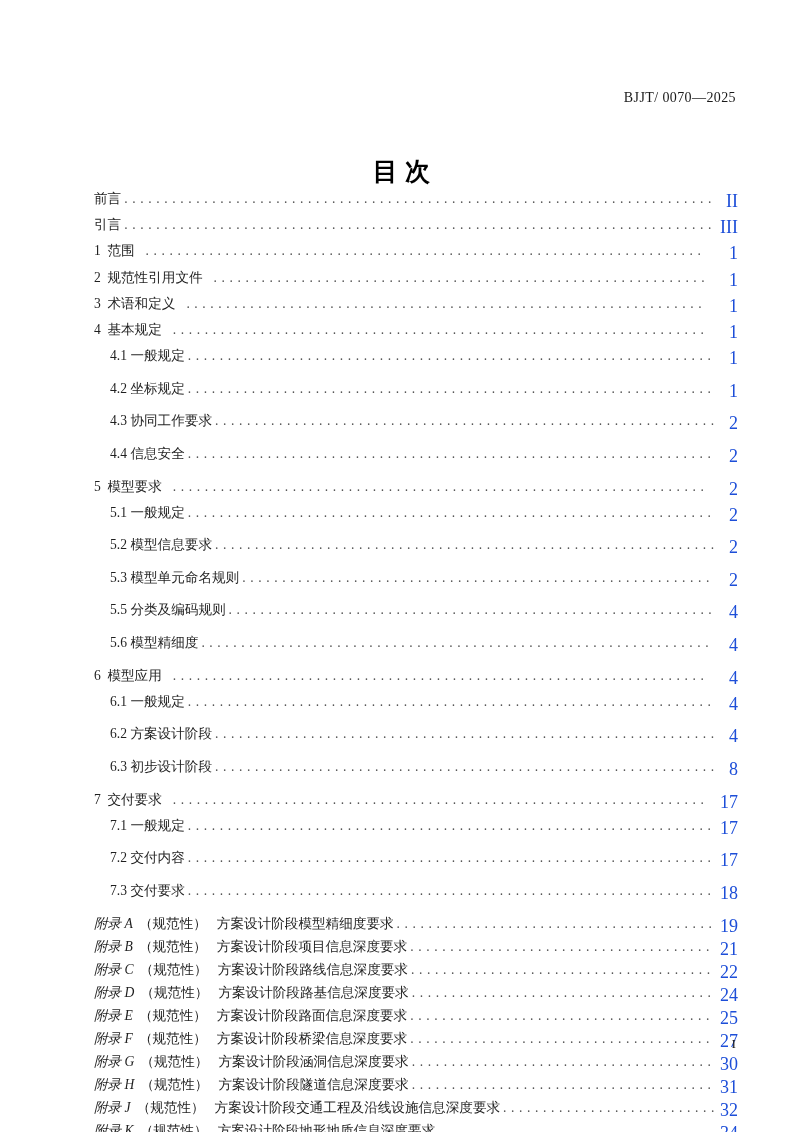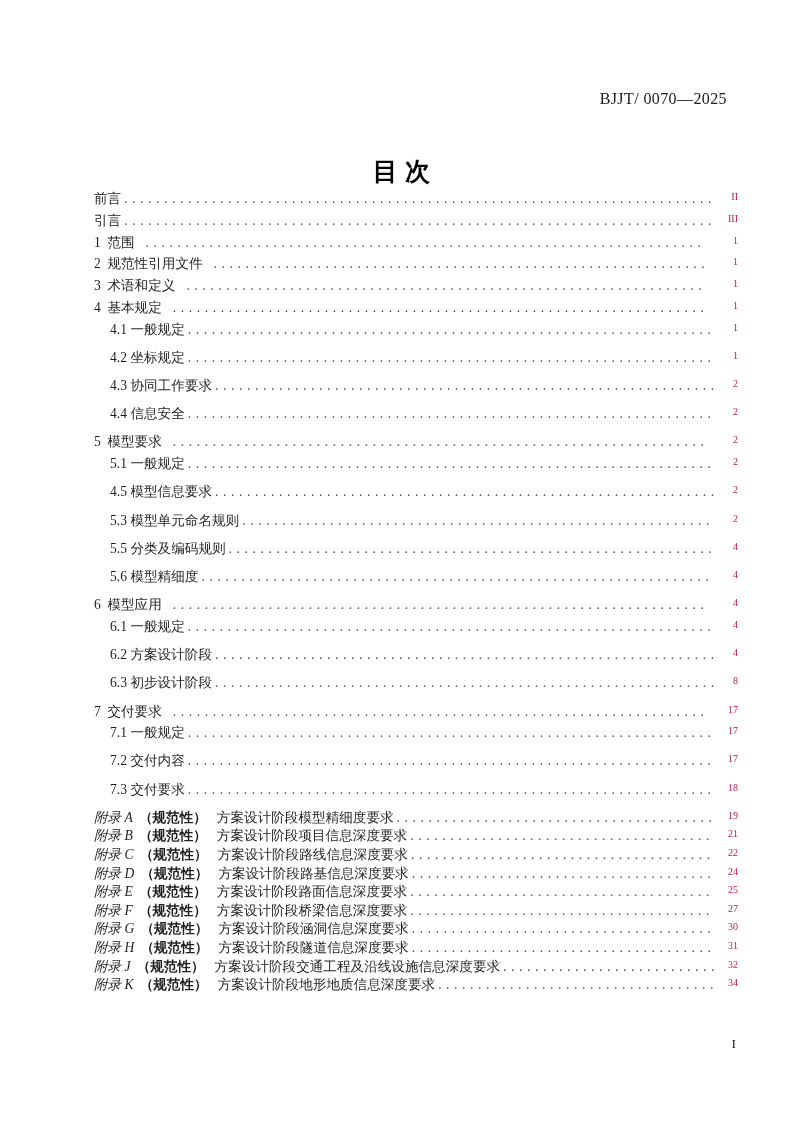--- a/index.html
+++ b/index.html
@@ -18,22 +18,22 @@
 
   .page {
     position: absolute;
     inset: 0;
   }
 
   
   .doc-header {
     position: absolute;
     top: 90px;
-    right: 73px;
-    font-size: 16px;
+    right: 64px;
+    font-size: 14px;
     letter-spacing: 0.4px;
     color: #1a1a1a;
     white-space: pre;
     text-align: right;
   }
 
   
   .toc-title {
     position: absolute;
     top: 155px;
@@ -76,21 +76,21 @@
     padding-right: 2px;
   }
 
   .num {
     display: inline-block;
     min-width: 10px;
   }
 
   
   .appx-id   { display: inline-block; font-style: italic; }
-  .appx-kind { display: inline-block; padding-left: 6px; font-weight: bold; }
+  .appx-kind { display: inline-block; padding-left: 6px; }
   .appx-name { display: inline-block; padding-left: 10px; }
 
   .leader {
     flex: 1 1 auto;
     overflow: hidden;
     height: 1em;
     position: relative;
     margin: 0 1px;
   }
   .leader::before {
@@ -102,22 +102,22 @@
     letter-spacing: 0.6px;
     font-size: 13.6px;
     color: #555;
   }
 
   .pageno {
     flex: 0 0 auto;
     text-align: right;
     min-width: 20px;
     padding-left: 3px;
-    font-size: 10px;
-    color: #be185d;
+    font-size: 18px;
+    color: #1d4ed8;
   }
 
   
   .doc-footer {
     position: absolute;
     top: 1036px;
     right: 64px;
     font-size: 13.5px;
     color: #1a1a1a;
   }
@@ -186,21 +186,21 @@
         <span class="label"><span class="num">5</span>&nbsp;<span>模型要求</span></span>
         <span class="leader"></span>
         <span class="pageno">2</span>
       </div>
       <div class="toc-entry lvl2">
         <span class="label"><span class="num">5.1</span>&nbsp;<span>一般规定</span></span>
         <span class="leader"></span>
         <span class="pageno">2</span>
       </div>
       <div class="toc-entry lvl2">
-        <span class="label"><span class="num">4.5</span>&nbsp;<span>模型信息要求</span></span>
+        <span class="label"><span class="num">5.2</span>&nbsp;<span>模型信息要求</span></span>
         <span class="leader"></span>
         <span class="pageno">2</span>
       </div>
       <div class="toc-entry lvl2">
         <span class="label"><span class="num">5.3</span>&nbsp;<span>模型单元命名规则</span></span>
         <span class="leader"></span>
         <span class="pageno">2</span>
       </div>
       <div class="toc-entry lvl2">
         <span class="label"><span class="num">5.5</span>&nbsp;<span>分类及编码规则</span></span>

